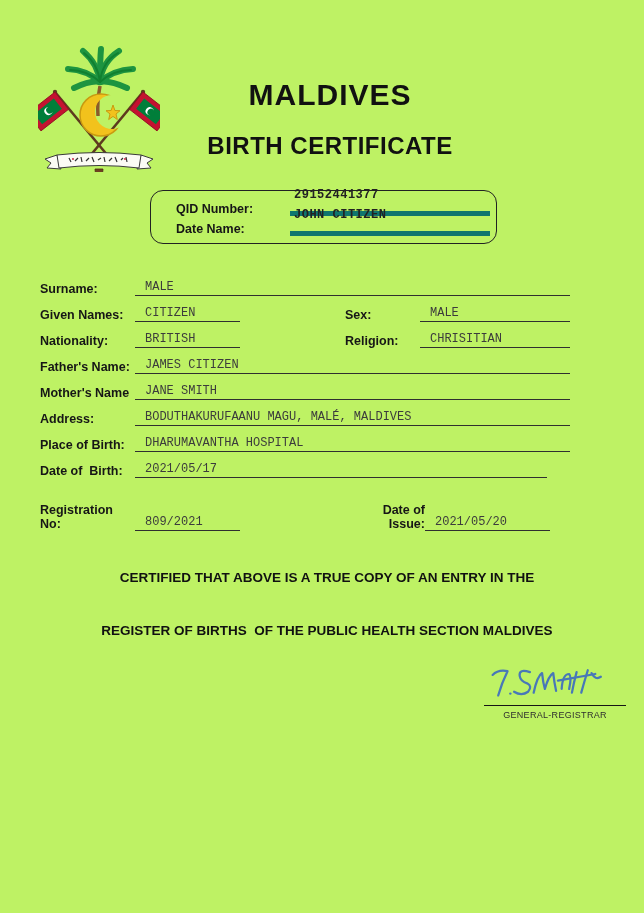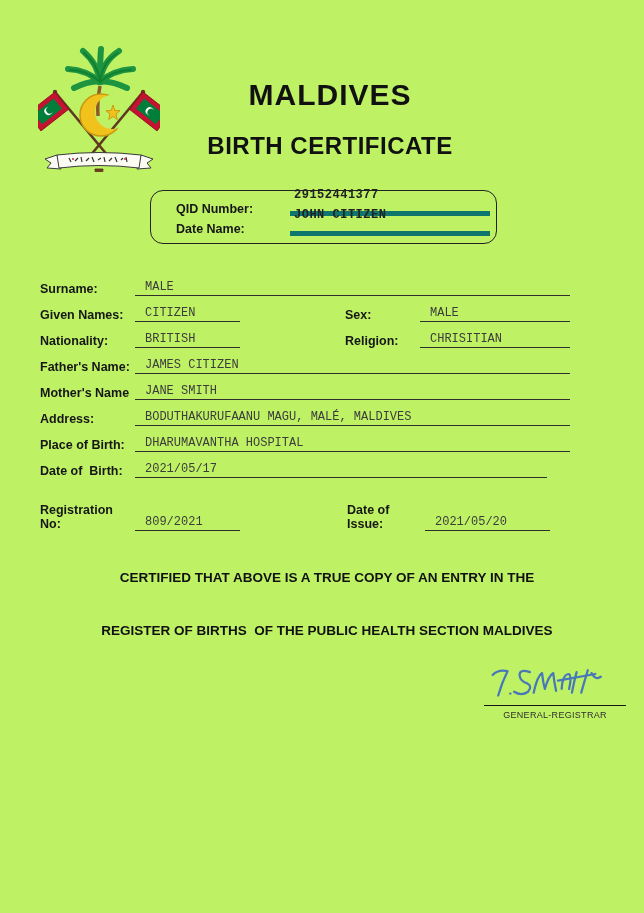--- a/index.html
+++ b/index.html
@@ -41,21 +41,21 @@
   }
   .flex1 { flex:1; }
   .w105 { width:105px; }
   .w125 { width:125px; }
   .w412 { width:412px; }
   .gap105 { width:105px; }
   .gap110 { width:107px; }
 
   .regrow { position:absolute; left:40px; top:514px; width:530px; display:flex; align-items:flex-end; height:17px; }
   .regrow .lbl { width:95px; }
-  .regrow .lbl2 { width:78px; }
+  .regrow .lbl2 { width:78px;text-align:right; }
 
   
   .cert1 { position:absolute; left:47px; top:570px; width:560px; text-align:center;
            font-size:13.5px; font-weight:bold; color:#111; }
   .cert2 { position:absolute; left:47px; top:623px; width:560px; text-align:center;
            font-size:13.5px; font-weight:bold; color:#111; }
 
   
   .sig-svg { position:absolute; left:486px; top:660px; width:142px; height:42px; }
   .sig-line { position:absolute; left:484px; top:705px; width:142px; border-top:1.5px solid #151515; }

